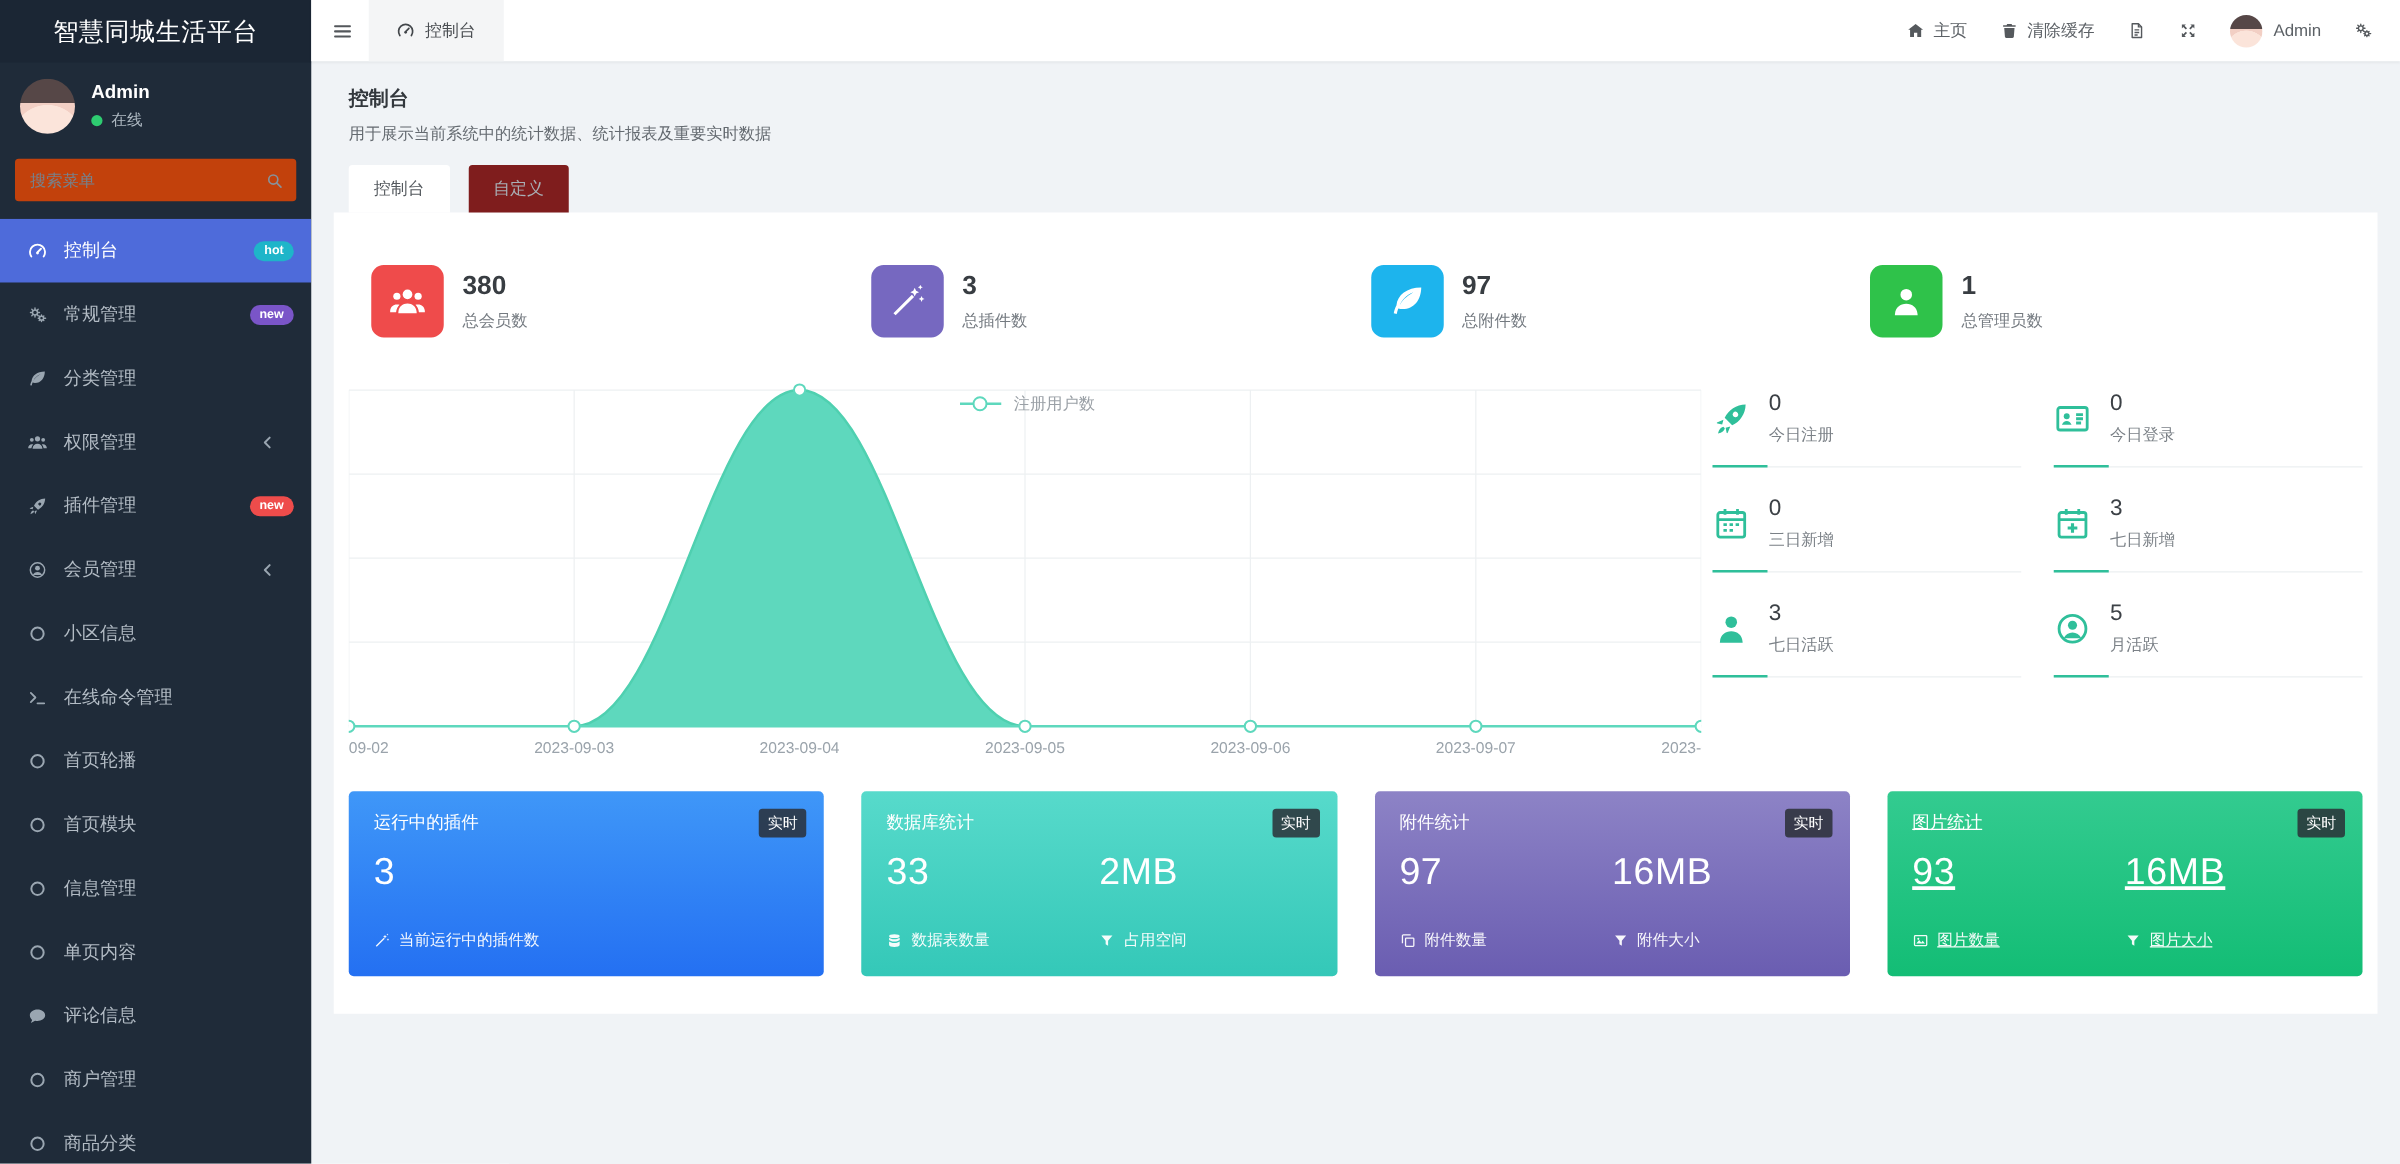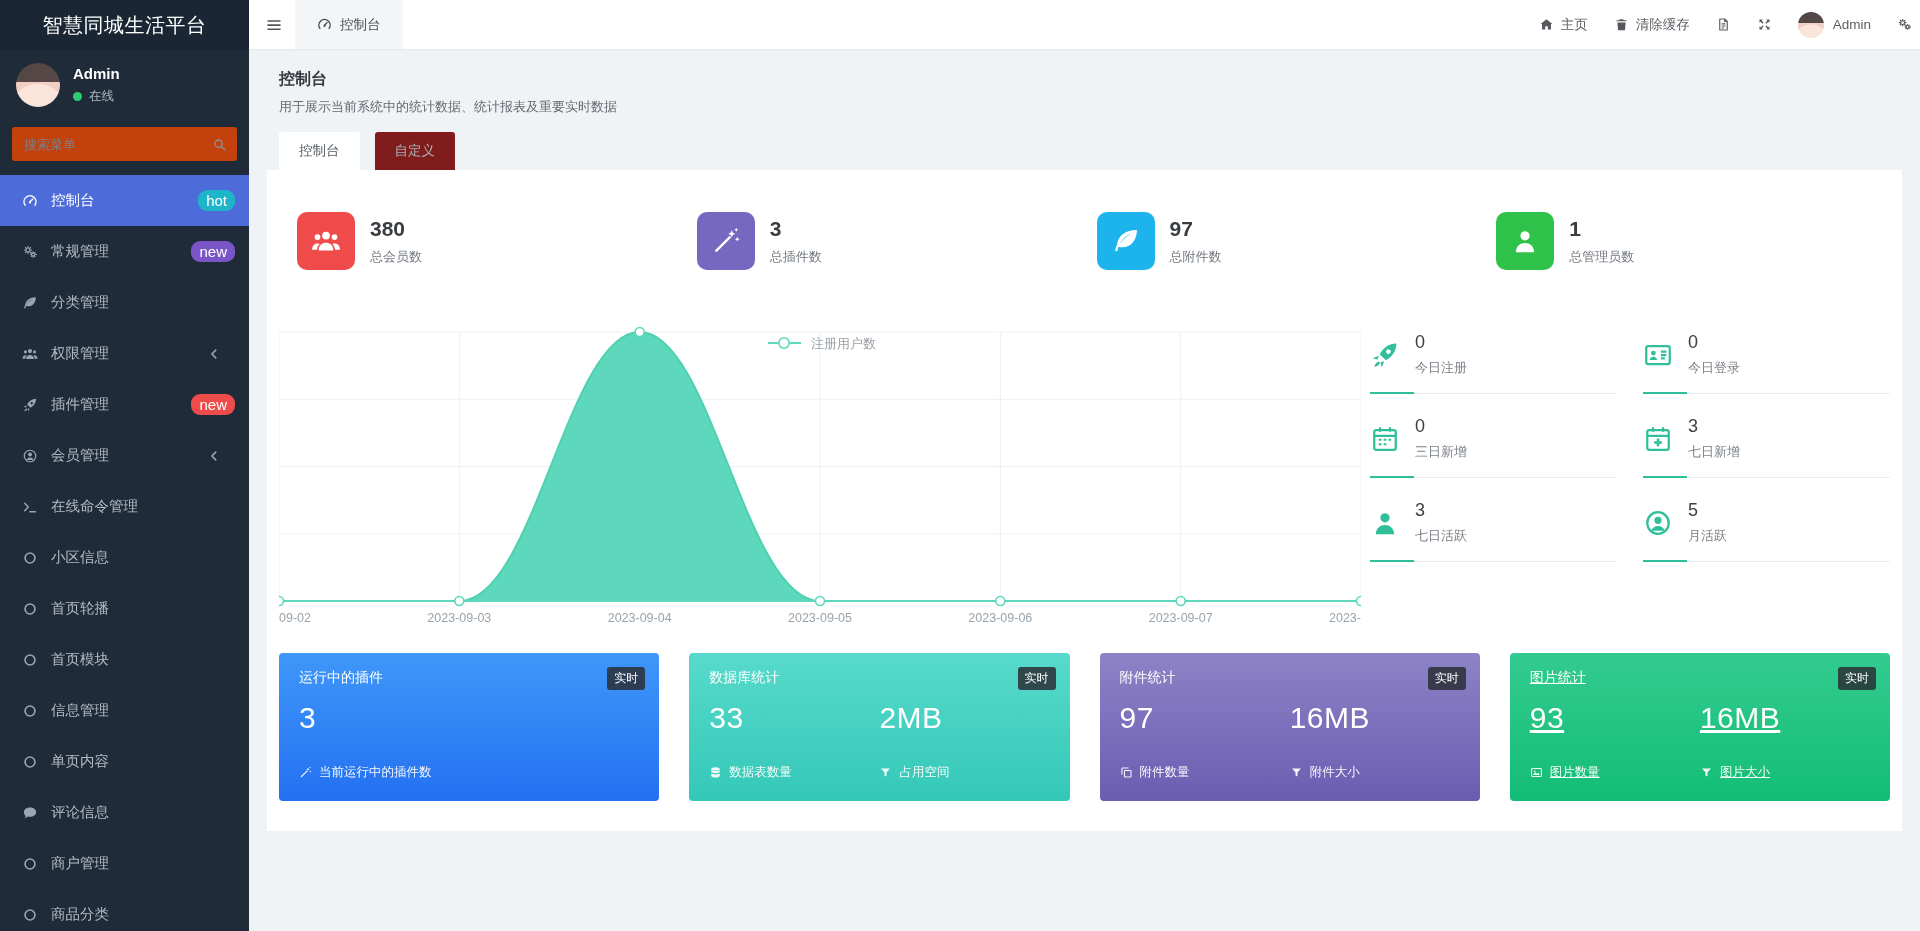--- a/index.html
+++ b/index.html
@@ -23,30 +23,30 @@
   .search{margin:10px 12px 14px;position:relative}
   .search input{width:100%;box-sizing:border-box;background:#c2410c;border:none;height:34px;border-radius:3px;color:#cfd6dc;font-size:13px;padding:0 34px 0 12px;outline:none;font-family:inherit}
   .search input::placeholder{color:#76828d}
   .sicon{position:absolute;right:10px;top:10px;width:15px;height:15px;color:#87929c;cursor:pointer}
   .menu{flex:1;overflow:hidden}
   .m-item{display:flex;align-items:center;height:51px;padding:0 14px 0 22px;font-size:14.5px;color:#b3bcc5;cursor:pointer}
   .m-item .icon{width:16px;height:16px;margin-right:13px;color:#9aa6b1;flex-shrink:0}
   .m-item.active{background:#4e6bda;color:#fff}
   .m-item.active .icon{color:#fff}
   .m-label{flex:1}
-  .m-badge{font-size:15px;font-weight:normal;color:#fff;padding:3px 8px;border-radius:9px;line-height:1}
+  .m-badge{font-size:10px;font-weight:bold;color:#fff;padding:3px 8px;border-radius:9px;line-height:1}
   .m-chev{width:13px;height:13px;color:#8a95a1}
 
   
   .main{flex:1;display:flex;flex-direction:column;min-width:0}
   .navbar{height:49px;background:#fff;display:flex;align-items:center;flex-shrink:0;box-shadow:0 1px 2px rgba(0,0,0,.05)}
   .nav-toggle{width:18px;height:18px;color:#53575b;margin-left:16px;cursor:pointer}
   .nav-tab{height:100%;display:flex;align-items:center;gap:8px;padding:0 22px;margin-left:12px;background:#f4f5f6;font-size:13.5px;color:#4a4e52;cursor:pointer}
   .nav-tab .icon{width:15px;height:15px;color:#43474b}
-  .nav-right{margin-left:auto;display:flex;align-items:center;gap:26px;padding-right:8px;font-size:13.5px;color:#5c6166}
+  .nav-right{margin-left:auto;display:flex;align-items:center;gap:26px;padding-right:22px;font-size:13.5px;color:#5c6166}
   .nav-link{display:flex;align-items:center;gap:7px;cursor:pointer}
   .nav-link .icon,.nav-ico{width:15px;height:15px;color:#55595d;cursor:pointer}
   .nav-user{display:flex;align-items:center;gap:9px;cursor:pointer}
 
   
   .content{flex:1;overflow:hidden}
   .page-head{padding:20px 30px 0}
   .page-title{font-size:16px;font-weight:bold;color:#33383d}
   .page-desc{font-size:13px;color:#646a70;margin-top:8px}
   .tabs{display:flex;gap:15px;margin-top:16px}
@@ -55,21 +55,21 @@
   .tab.inactive{background:#7f1d1d;color:#a9b0b6}
   .panel-body{background:#fff;margin:0 18px;padding-bottom:30px}
 
   .stats-row{display:grid;grid-template-columns:repeat(4,1fr);padding:42px 18px 0}
   .stat{display:flex;align-items:center;gap:15px;padding-left:12px}
   .stat-ico{width:58px;height:58px;border-radius:10px;color:#fff;display:flex;align-items:center;justify-content:center;flex-shrink:0}
   .stat-ico svg{width:30px;height:30px}
   .stat-val{font-size:21px;font-weight:bold;color:#383d42}
   .stat-label{font-size:13px;color:#747a80;margin-top:7px}
 
-  .chart-row{display:flex;gap:28px;margin:54px 12px 0}
+  .chart-row{display:flex;gap:28px;margin:34px 12px 0}
   .chart-wrap{flex:1;min-width:0}
   .chart-wrap svg{display:block;overflow:hidden}
   .chart text{font-family:"Liberation Sans","DejaVu Sans",sans-serif}
 
   .mini-grid{width:520px;flex-shrink:0;display:grid;grid-template-columns:1fr 1fr;column-gap:26px;align-content:start;padding-top:2px}
   .mini{display:flex;align-items:center;gap:15px;padding:22px 0 16px;border-bottom:1px solid #eceff1;position:relative}
   .mini:nth-child(-n+2){padding-top:6px}
   .mini::after{content:"";position:absolute;left:0;bottom:-1px;width:44px;height:2px;background:#2fbf9a}
   .mini .icon{width:30px;height:30px;color:#2fbf9a;flex-shrink:0}
   .mini-val{font-size:18px;color:#3c4146;font-weight:500}
@@ -183,34 +183,34 @@
           </span>
           <span class="m-label">会员管理</span>
           <span class="icon m-chev">
             <svg viewBox="0 0 24 24" fill="none" stroke="currentColor" stroke-width="2.4" stroke-linecap="round" stroke-linejoin="round">
               <path d="M14.6 6.2 8.8 12l5.8 5.8"></path>
             </svg>
           </span>
         </a>
         <a class="m-item">
           <span class="icon ">
+            <svg viewBox="0 0 24 24" fill="none" stroke="currentColor" stroke-width="2.4">
+              <circle cx="12" cy="12" r="7.4"></circle>
+            </svg>
+          </span>
+          <span class="m-label">小区信息</span>
+        </a>
+        <a class="m-item">
+          <span class="icon ">
             <svg viewBox="0 0 24 24" fill="none" stroke="currentColor" stroke-width="2.2" stroke-linecap="round" stroke-linejoin="round">
               <path d="M4 6.5l5.5 5.5L4 17.5"></path>
               <path d="M12 19h8"></path>
             </svg>
           </span>
           <span class="m-label">在线命令管理</span>
-        </a>
-        <a class="m-item">
-          <span class="icon ">
-            <svg viewBox="0 0 24 24" fill="none" stroke="currentColor" stroke-width="2.4">
-              <circle cx="12" cy="12" r="7.4"></circle>
-            </svg>
-          </span>
-          <span class="m-label">小区信息</span>
         </a>
         <a class="m-item">
           <span class="icon ">
             <svg viewBox="0 0 24 24" fill="none" stroke="currentColor" stroke-width="2.4">
               <circle cx="12" cy="12" r="7.4"></circle>
             </svg>
           </span>
           <span class="m-label">首页轮播</span>
         </a>
         <a class="m-item">

